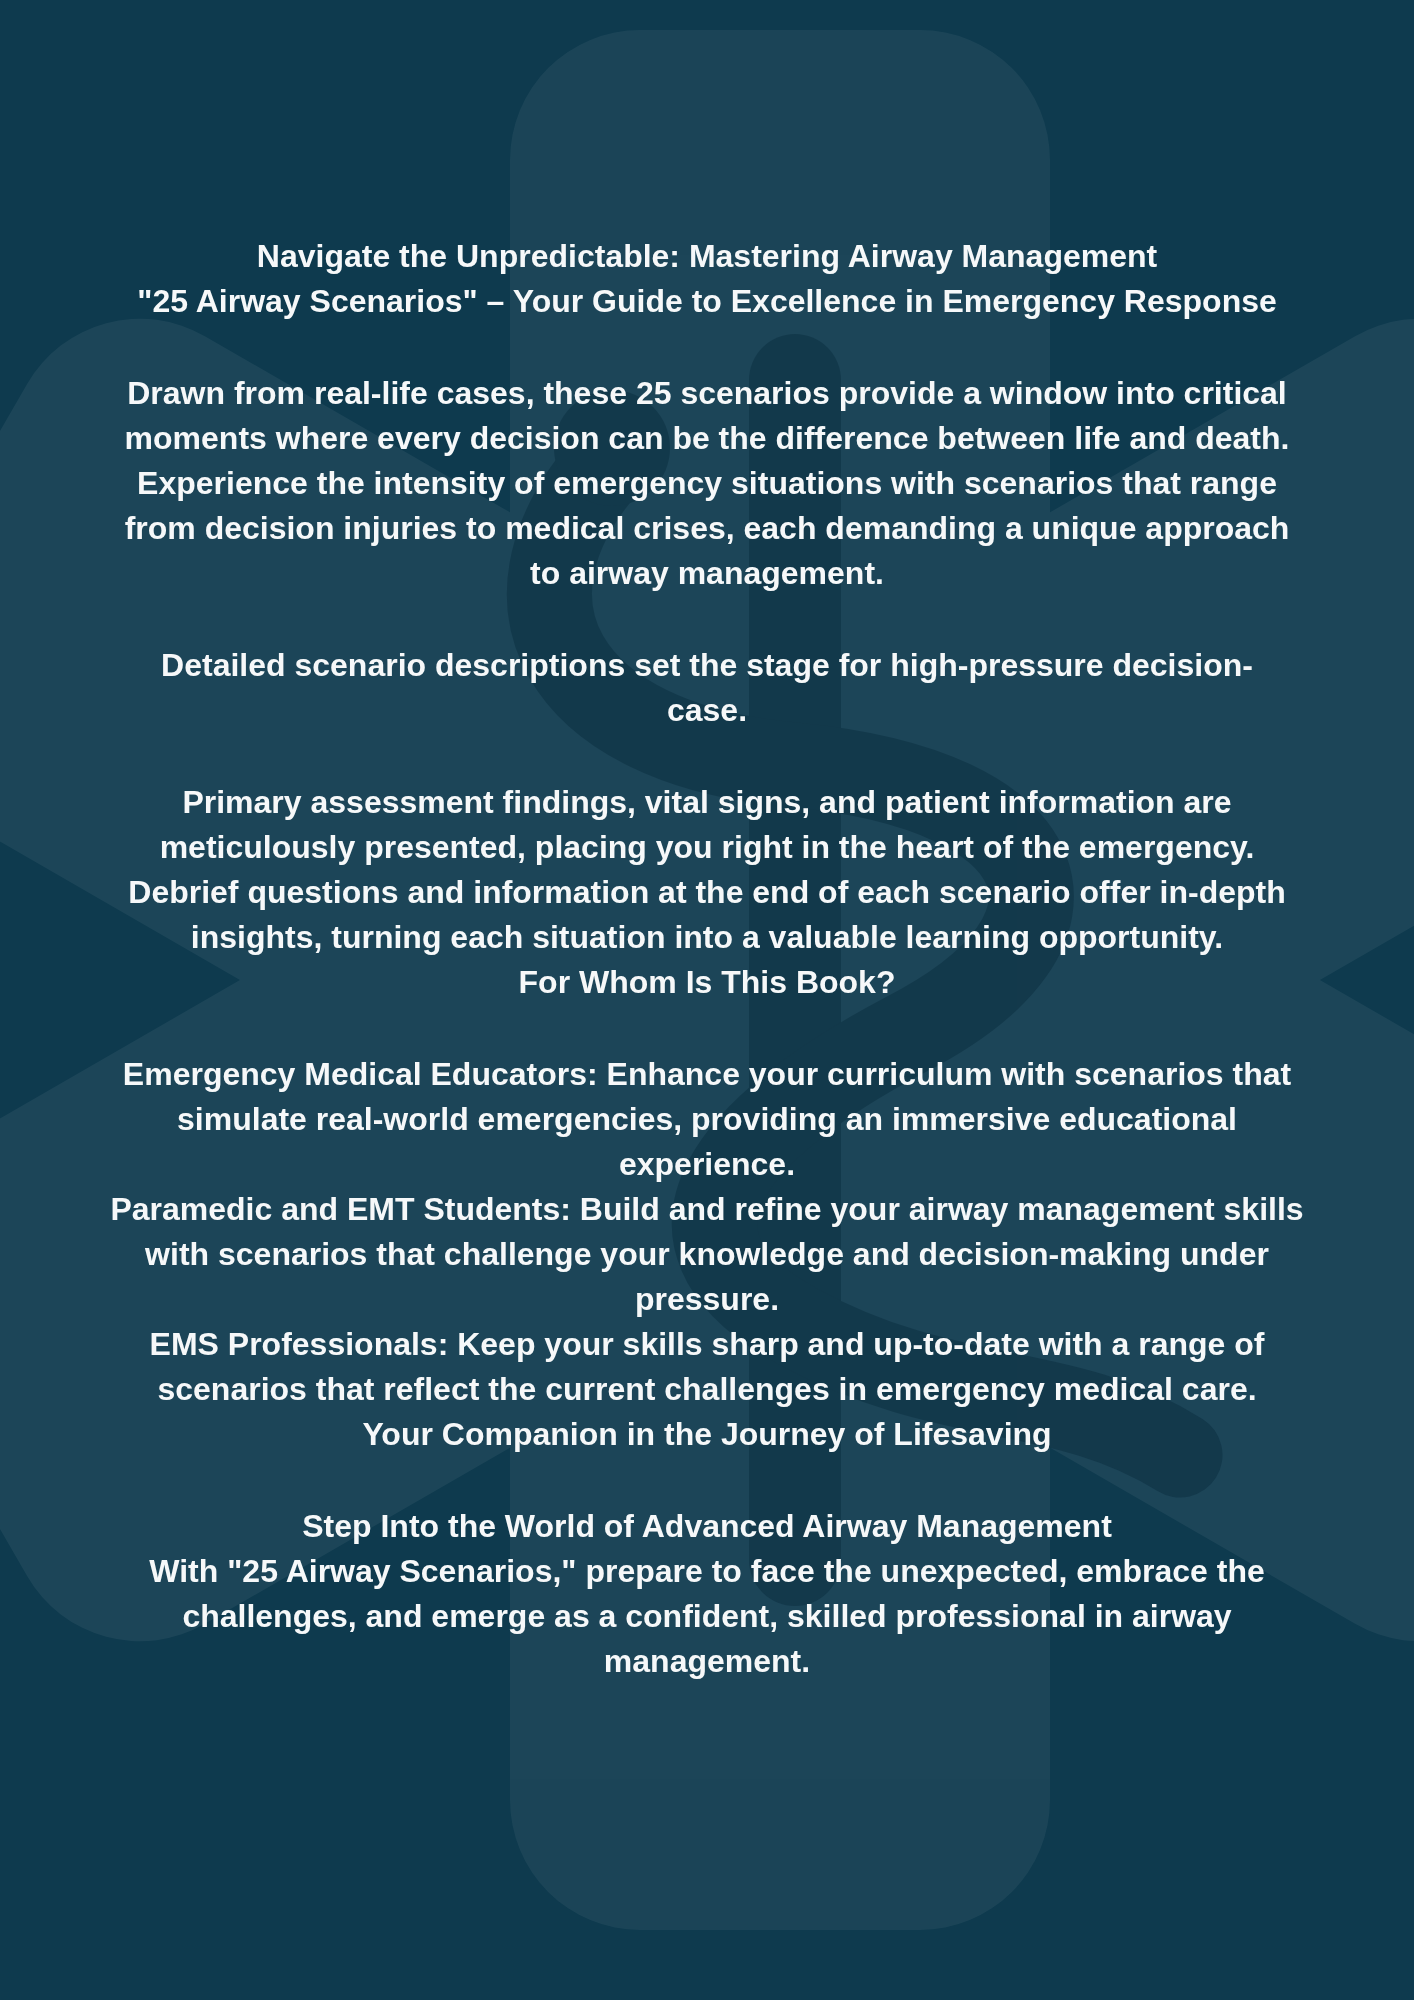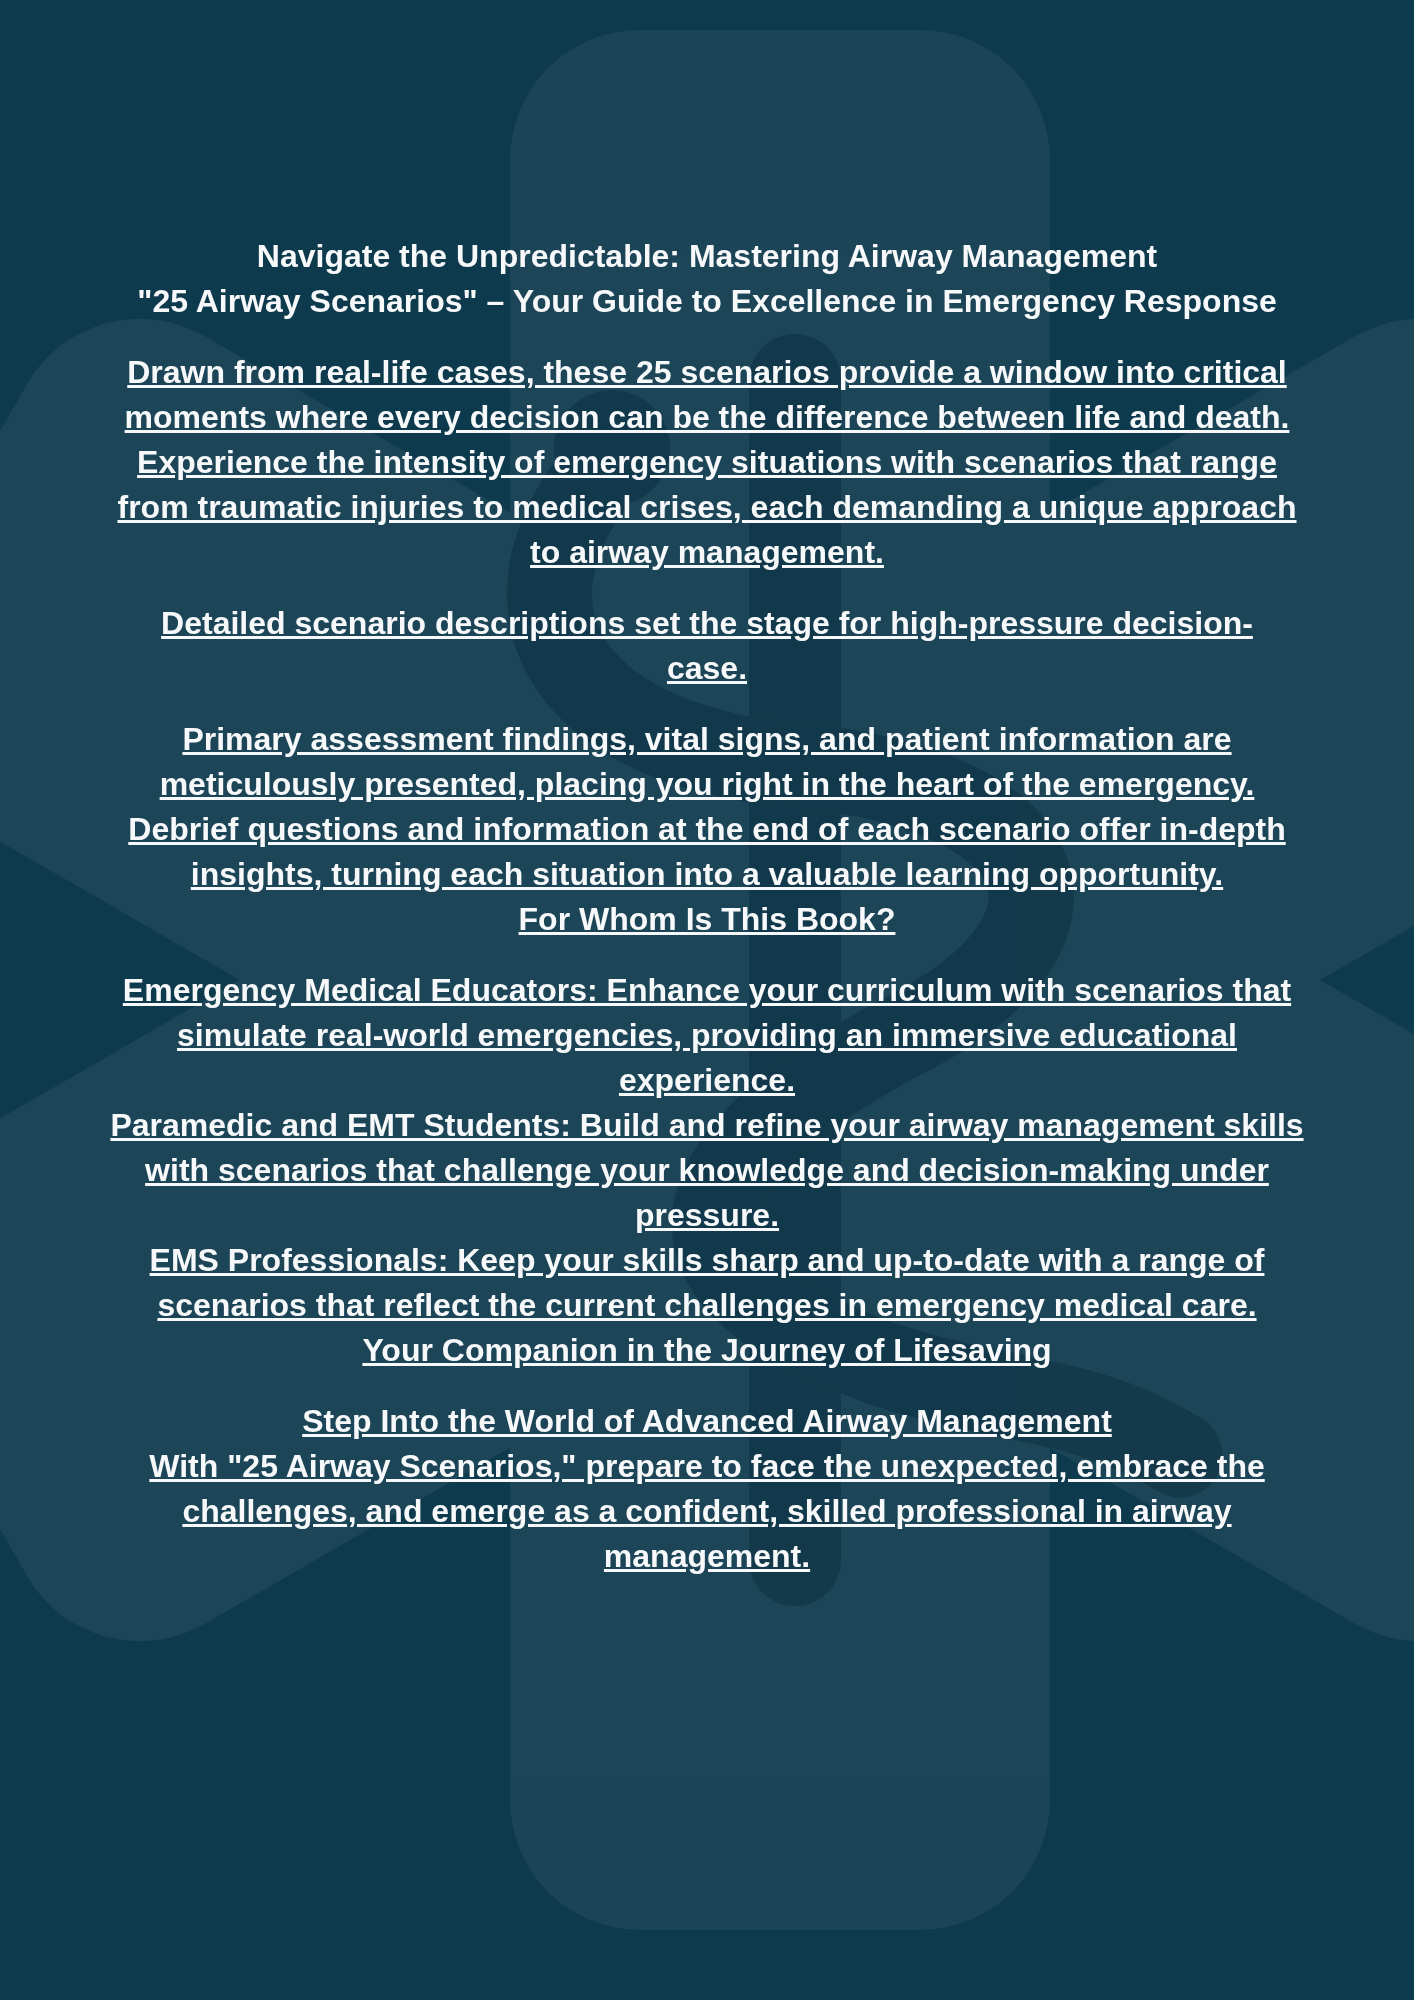--- a/index.html
+++ b/index.html
@@ -20,21 +20,21 @@
   .content {
     position: absolute;
     left: 0; right: 0;
     top: 234px;
     text-align: center;
     color: #f6f8f9;
     font-weight: 700;
     font-size: 32px;
     line-height: 45px;
   }
-  .section + .section { margin-top: 26px; text-decoration: underline; }
+  .section + .section { margin-top: 47px; }
   .line { white-space: nowrap; }
 </style>
 </head>
 <body style="background: rgb(14, 58, 78);">
 
 <svg class="watermark" viewBox="0 0 1414 2000" xmlns="http://www.w3.org/2000/svg" aria-hidden="true">
   <g opacity="0.055" fill="#ffffff">
     <rect x="510" y="30" width="540" height="1900" rx="130"></rect>
     <rect x="510" y="30" width="540" height="1900" rx="130" transform="rotate(60 780 980)"></rect>
     <rect x="510" y="30" width="540" height="1900" rx="130" transform="rotate(120 780 980)"></rect>
@@ -54,21 +54,21 @@
 
   <div class="section">
     <div class="line">Navigate the Unpredictable: Mastering Airway Management</div>
     <div class="line">"25 Airway Scenarios" – Your Guide to Excellence in Emergency Response</div>
   </div>
 
   <div class="section">
     <div class="line">Drawn from real-life cases, these 25 scenarios provide a window into critical</div>
     <div class="line">moments where every decision can be the difference between life and death.</div>
     <div class="line">Experience the intensity of emergency situations with scenarios that range</div>
-    <div class="line">from traumatic injuries to medical crises, each demanding a unique approach</div>
+    <div class="line">from decision injuries to medical crises, each demanding a unique approach</div>
     <div class="line">to airway management.</div>
   </div>
 
   <div class="section">
     <div class="line">Detailed scenario descriptions set the stage for high-pressure decision-</div>
     <div class="line">case.</div>
   </div>
 
   <div class="section">
     <div class="line">Primary assessment findings, vital signs, and patient information are</div>

